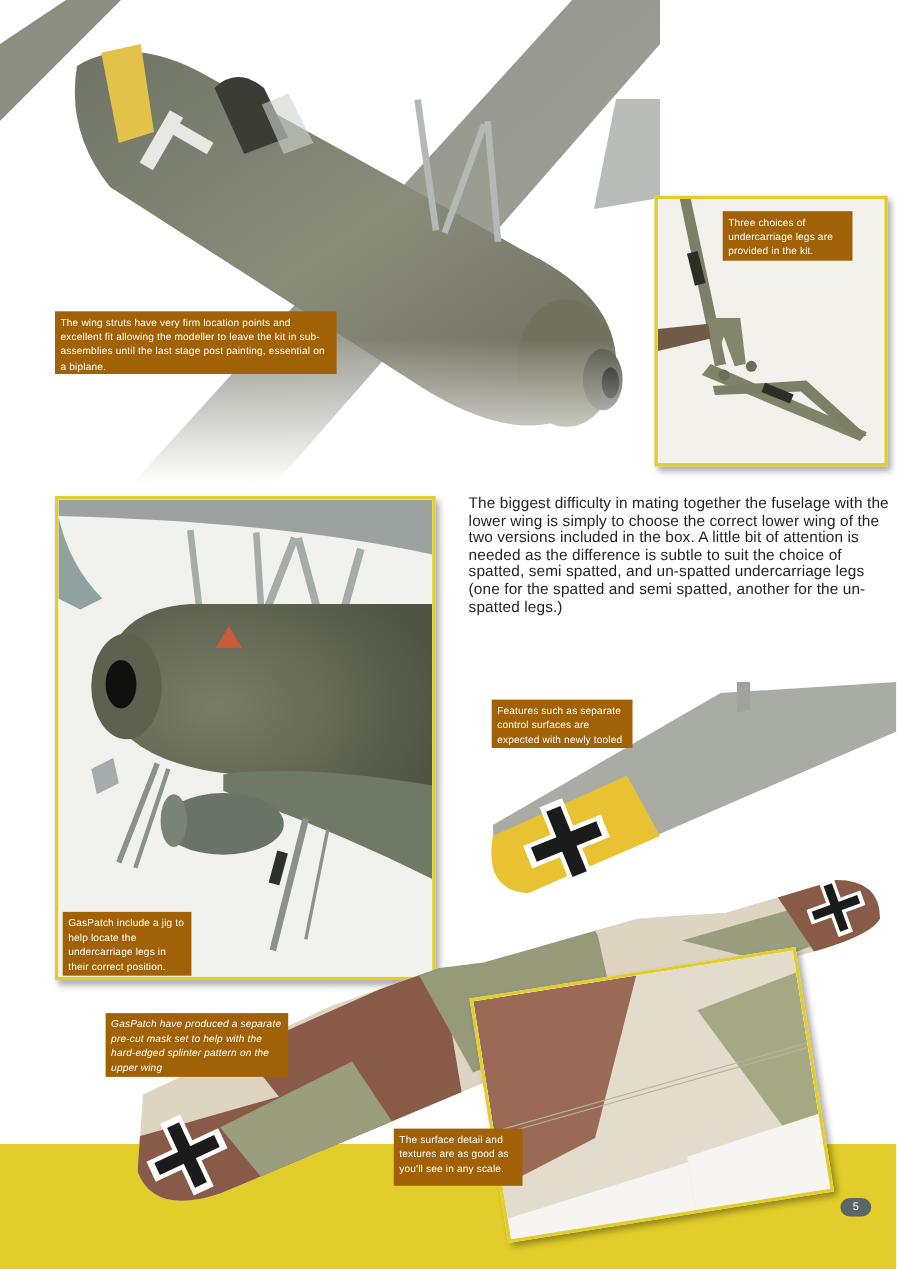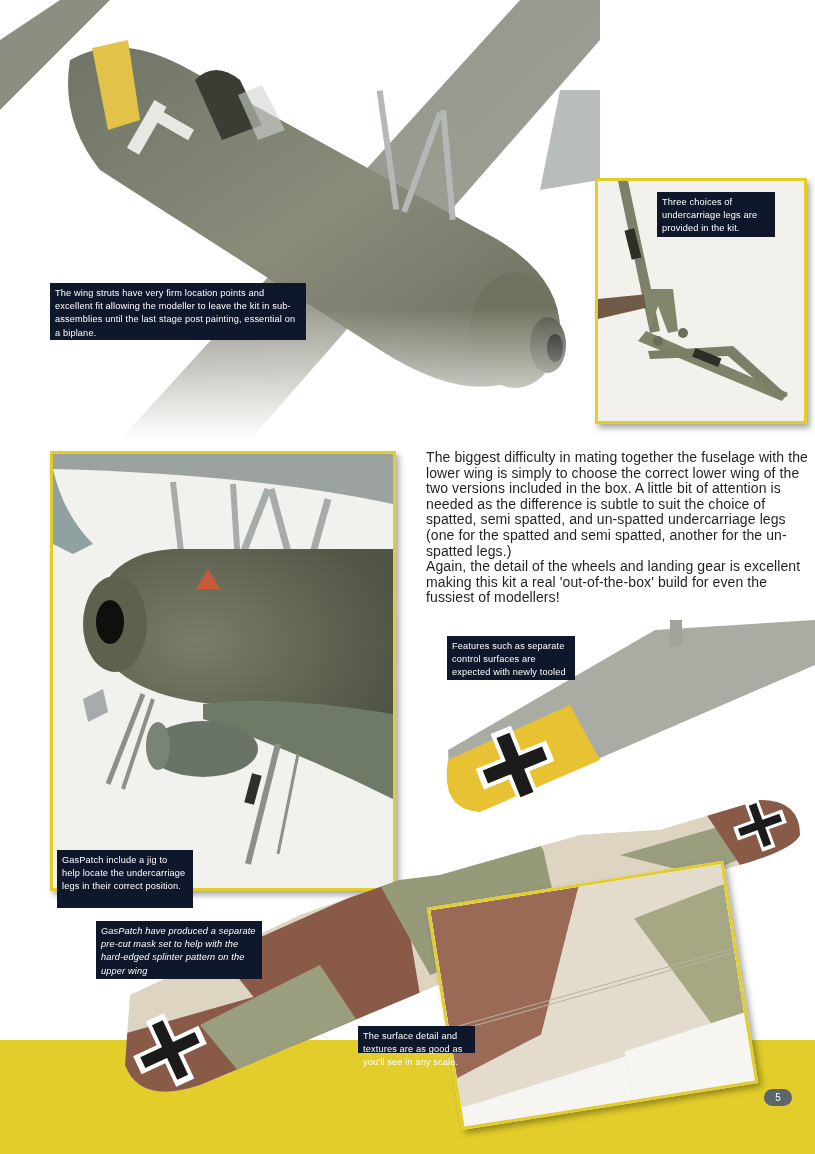--- a/index.html
+++ b/index.html
@@ -7,21 +7,21 @@
     width: 815px; height: 1154px; position: relative; overflow: hidden;
     background: #ffffff;
     font-family: "Liberation Sans", "DejaVu Sans", sans-serif;
   }
   .yellow-band {
     position: absolute; left: 0; top: 1040px; width: 815px; height: 114px;
     background: #e3cd2a;
   }
   .abs { position: absolute; }
   .caption {
-    position: absolute; background: #0f172a; color: #ffffff;
+    position: absolute; background: #a16207; color: #ffffff;
     font-size: 9.2px; line-height: 13.2px; padding: 4px 5px 5px 5px;
     box-sizing: border-box; letter-spacing: 0.15px;
   }
   .photo-frame {
     position: absolute; border: 3px solid #e3cd2a; box-sizing: border-box;
     overflow: hidden; background: #f4f3ef;
     box-shadow: 3px 4px 6px rgba(0,0,0,0.35);
   }
   .body-text {
     position: absolute; left: 426px; top: 450px; width: 385px;
@@ -138,25 +138,24 @@
 
     <line x1="90" y1="240" x2="55" y2="330" stroke="#8b918a" stroke-width="5"></line>
     <line x1="100" y1="245" x2="70" y2="335" stroke="#8b918a" stroke-width="4"></line>
     <line x1="225" y1="290" x2="195" y2="410" stroke="#8b918a" stroke-width="6"></line>
     <rect x="195" y="320" width="10" height="30" fill="#2e312b" transform="rotate(15 200 335)"></rect>
     <line x1="245" y1="300" x2="225" y2="400" stroke="#8b918a" stroke-width="3"></line>
     <polygon points="30,245 50,235 55,258 35,268" fill="#a6abad"></polygon>
   </svg>
 </div>
 
-<div class="caption" style="left:57px;top:829px;width:136px;height:58px;margin-top:21px;">GasPatch include a jig to help locate the undercarriage legs in their correct position.</div>
+<div class="caption" style="left:57px;top:829px;width:117px;height:58px;">GasPatch include a jig to help locate the undercarriage legs in their correct position.</div>
 
 <div class="body-text">
   <p>The biggest difficulty in mating together the fuselage with the lower wing is simply to choose the correct lower wing of the two versions included in the box. A little bit of attention is needed as the difference is subtle to suit the choice of spatted, semi spatted, and un-spatted undercarriage legs (one for the spatted and semi spatted, another for the un-spatted legs.)</p>
-  <p>Again, the detail of the wheels and landing gear is excellent making this kit a real 'out-of-the-box' build for even the fussiest of modellers!</p>
 </div>
 
 <div class="abs" style="left:420px;top:620px;width:395px;height:200px;">
   <svg width="395" height="200" viewBox="0 0 395 200">
     <polygon points="235,10 395,0 395,45 60,190 30,170 28,130" fill="#a8aca3"></polygon>
     <polygon points="250,0 262,0 262,25 250,28" fill="#9fa39a"></polygon>
 
     <path d="M28,140 L150,85 L180,140 L60,192 Q20,190 28,140 Z" fill="#e8c232"></path>
 
     <g transform="translate(95,145) rotate(-22)">
@@ -210,15 +209,15 @@
     <rect width="294" height="219" fill="#e3dccd"></rect>
     <polygon points="0,0 150,0 90,140 0,170" fill="#9b6a57"></polygon>
     <polygon points="200,40 294,20 294,170 270,175" fill="#a6a883"></polygon>
     <line x1="0" y1="120" x2="294" y2="85" stroke="#b9b1a0" stroke-width="1"></line>
     <line x1="0" y1="124" x2="294" y2="89" stroke="#b9b1a0" stroke-width="1"></line>
     <polygon points="170,170 294,150 294,219 170,219" fill="#f6f5f1"></polygon>
     <polygon points="0,200 170,175 170,219 0,219" fill="#f6f5f1"></polygon>
   </svg>
 </div>
 
-<div class="caption" style="left:358px;top:1026px;width:117px;height:27px;">The surface detail and textures are as good as you'll see in any scale.</div>
+<div class="caption" style="left:358px;top:1026px;width:117px;height:52px;">The surface detail and textures are as good as you'll see in any scale.</div>
 
 <div class="page-number">5</div>
 
 </body></html>

